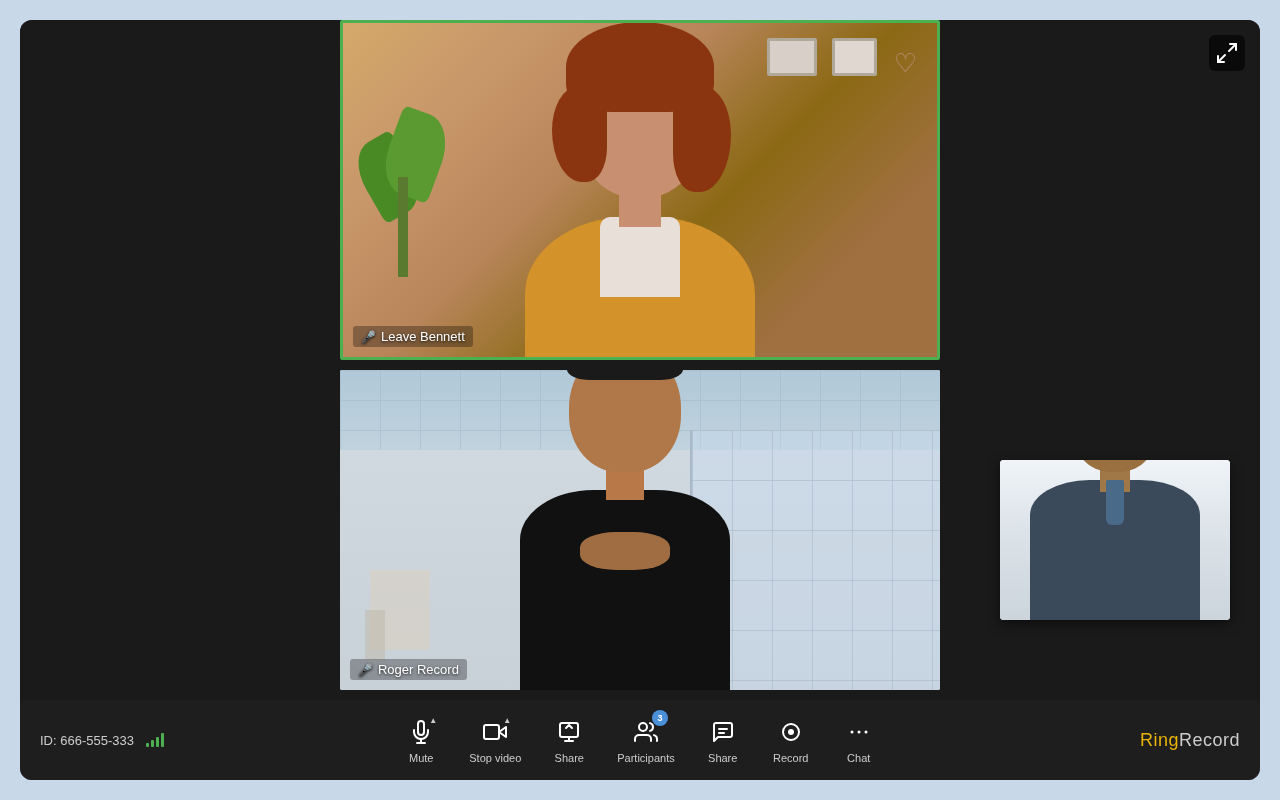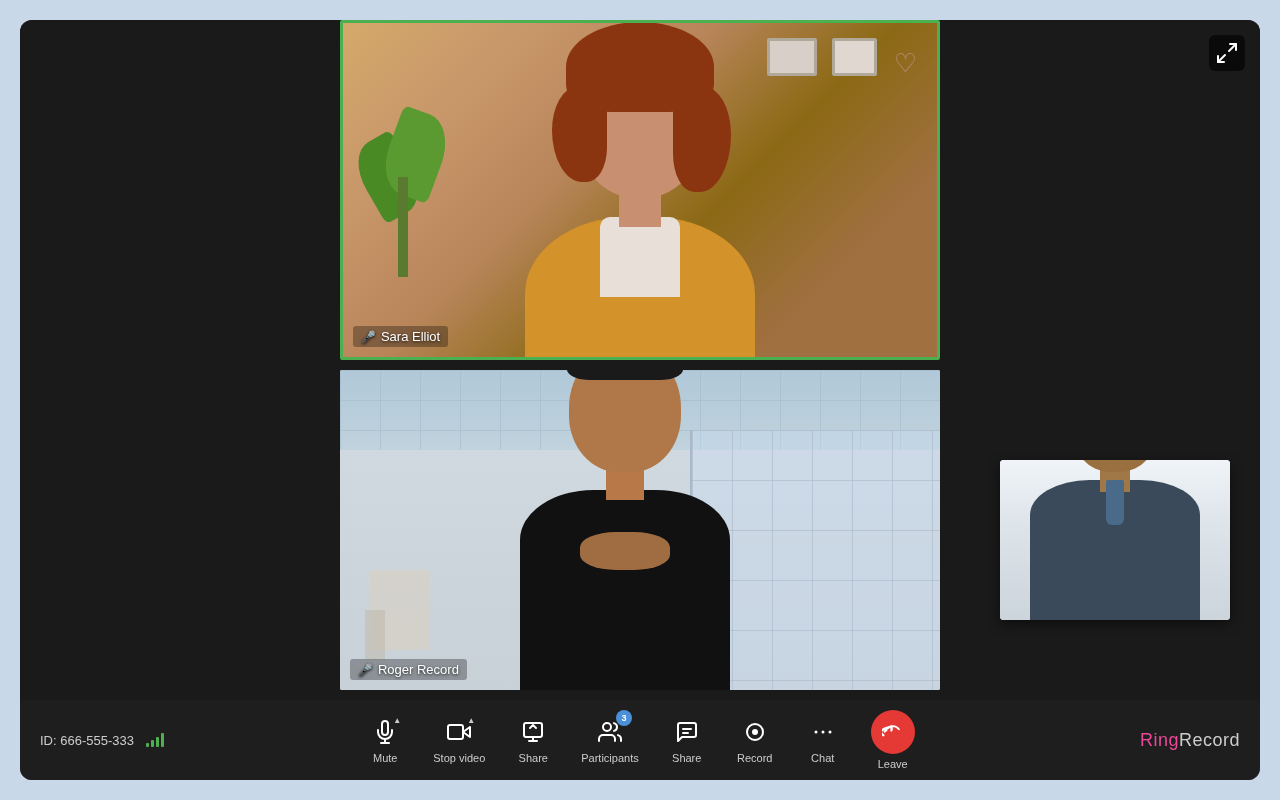--- a/index.html
+++ b/index.html
@@ -475,21 +475,21 @@
             <div style="position:absolute;bottom:245px;left:50%;transform:translateX(-50%);width:148px;height:90px;background:#8B3510;border-radius:50% 50% 30% 30%;"></div>
 
             <div style="position:absolute;bottom:175px;left:calc(50% - 88px);width:55px;height:95px;background:#8B3510;border-radius:50% 10% 40% 60%;"></div>
 
             <div style="position:absolute;bottom:165px;left:calc(50% + 33px);width:58px;height:105px;background:#8B3510;border-radius:10% 50% 60% 40%;"></div>
           </div>
         </div>
 
         <div class="name-tag">
           <span class="mic-icon-green">🎤</span>
-          <span>Sara Elliot</span>
+          <span>Leave Bennett</span>
         </div>
       </div>
     </div>
 
     <div class="video-bottom">
 
       <div class="roger-video-frame">
         <div class="roger-video">
 
           <div class="office-ceiling">
@@ -634,34 +634,24 @@
         <div class="toolbar-btn-icon">
           <svg class="icon-svg" viewBox="0 0 24 24">
             <circle cx="5" cy="12" r="1.5" fill="white" stroke="none"></circle>
             <circle cx="12" cy="12" r="1.5" fill="white" stroke="none"></circle>
             <circle cx="19" cy="12" r="1.5" fill="white" stroke="none"></circle>
           </svg>
         </div>
         <span class="toolbar-btn-label">Chat</span>
       </div>
 
-      <div class="toolbar-btn toolbar-btn-leave">
-        <div class="toolbar-btn-icon">
-          <svg class="icon-svg-red" viewBox="0 0 24 24">
-            <path d="M22 16.92v3a2 2 0 0 1-2.18 2 19.79 19.79 0 0 1-8.63-3.07A3 3 0 0 0 9 17.5c0-.64.5-1.23 1.33-1.82L12 14.5" transform="rotate(135 12 12)" stroke="white" fill="none"></path>
-            <path d="M3 8.5l1.5 1.5L3 11.5" stroke="white" fill="none" stroke-width="2.5"></path>
-            <path d="M5 9c1.5-2 4-3.5 7-3.5S17 7 18.5 9" stroke="white" fill="none" stroke-width="2"></path>
-          </svg>
-        </div>
-        <span class="toolbar-btn-label">Leave</span>
-      </div>
 
     </div>
 
     <div class="toolbar-right">
       <div class="brand-logo">
-        <span style="color:#ec4899;">Ring</span><span>Record</span>
+        <span style="color:#eab308;">Ring</span><span>Record</span>
       </div>
     </div>
 
   </div>
 
 </div>
 
 </body></html>

